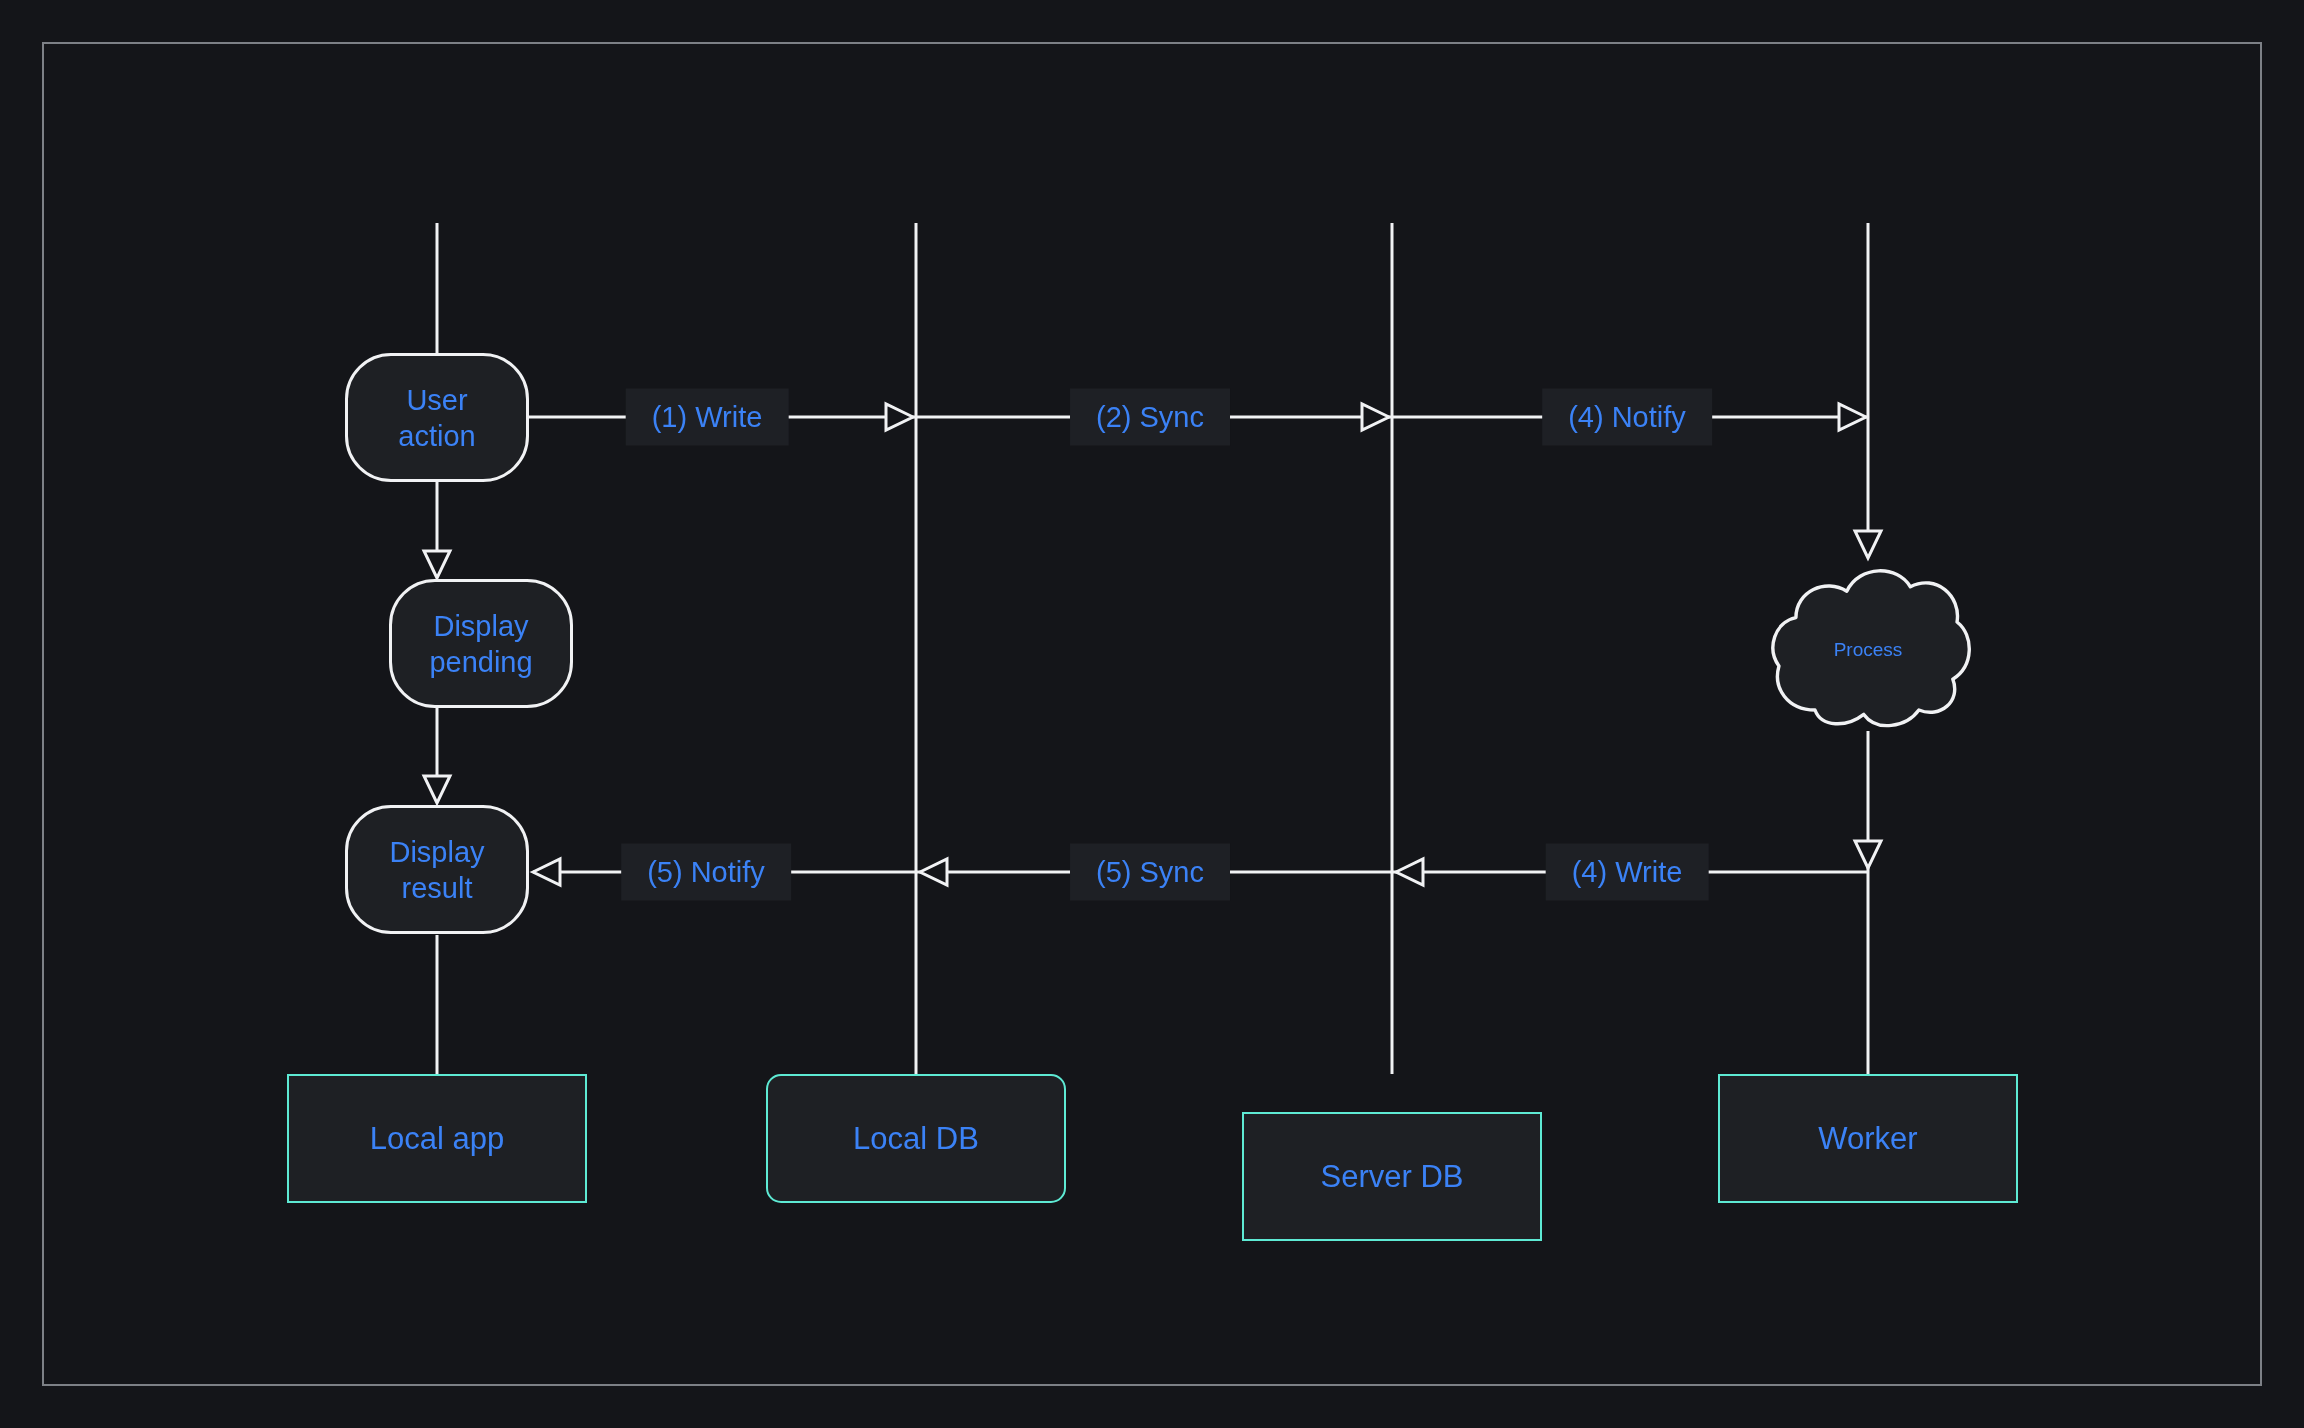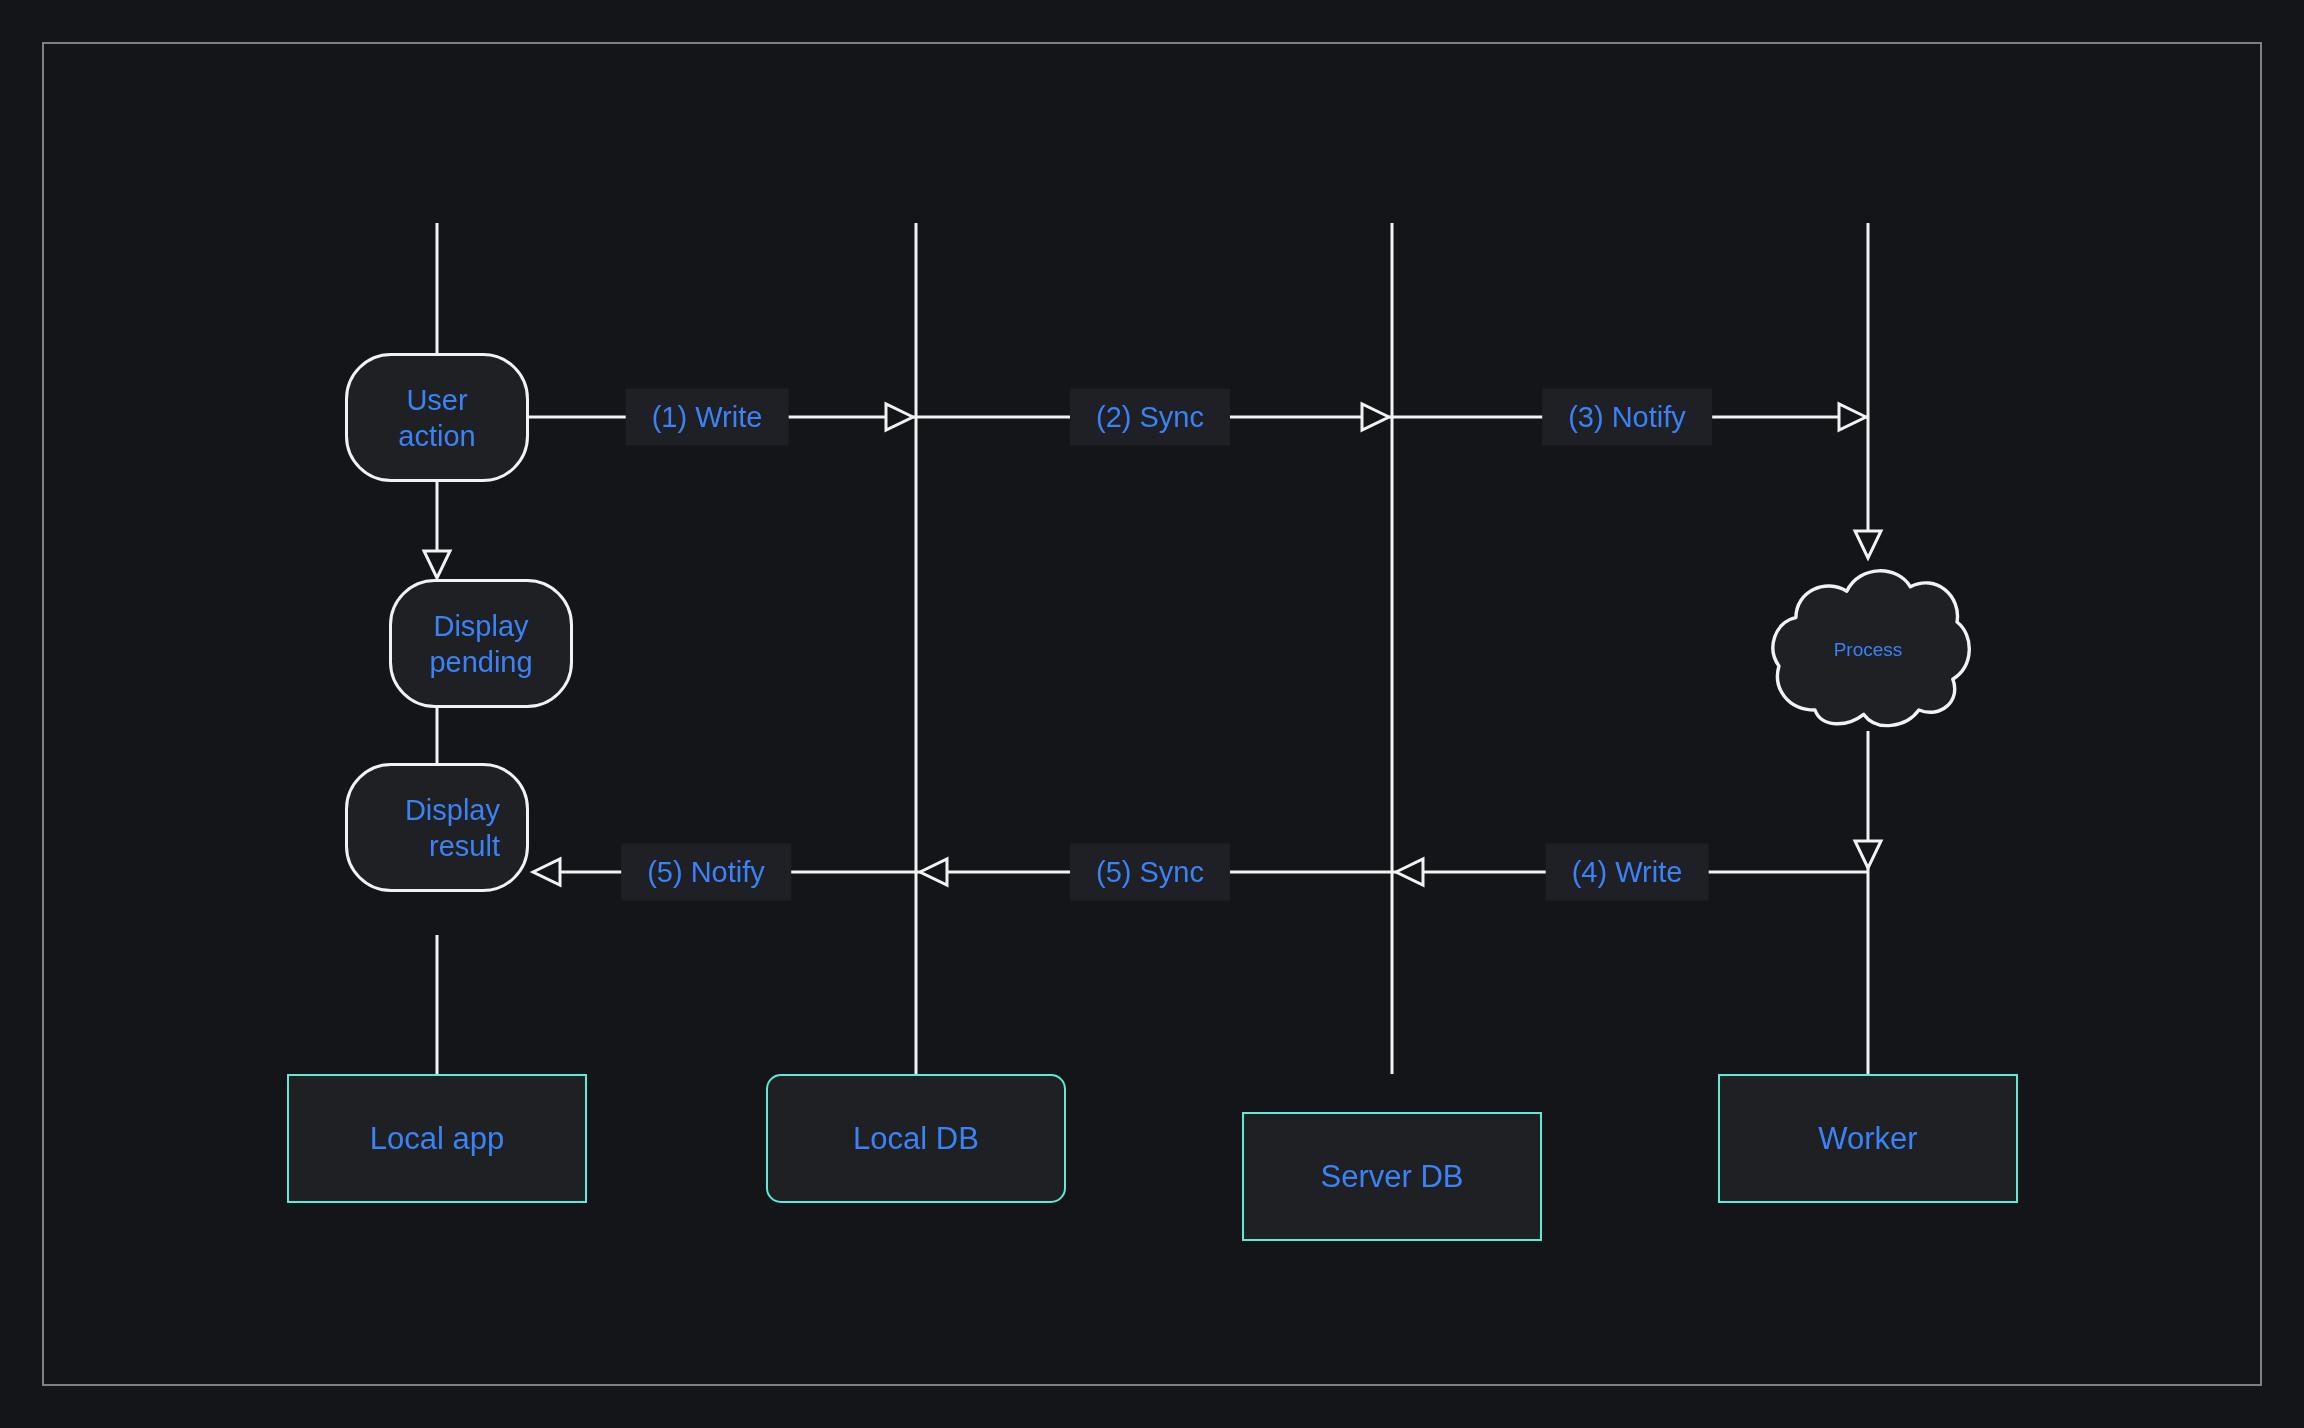--- a/index.html
+++ b/index.html
@@ -73,29 +73,29 @@
       <path fill="#1e2024" stroke="#f1f2f4" stroke-width="3.4" vector-effect="non-scaling-stroke" stroke-linejoin="round" d="M25 70 C12 70 5 60 8 50 C2 42 6 30 16 28 C16 16 30 10 40 16 C46 4 64 4 70 14 C82 8 94 18 92 30 C100 36 100 50 90 56 C94 66 84 74 74 70 C68 78 54 80 48 72 C40 78 28 78 25 70 Z"></path>
     </g>
   </svg>
 
   <div class="node" style="left:345px;top:353px;">
     <span class="lbl">User action</span>
   </div>
   <div class="node" style="left:345px;top:579px;margin-left:44px;">
     <span class="lbl">Display pending</span>
   </div>
-  <div class="node" style="left:345px;top:763px;text-align:right;">
+  <div class="node" style="left:345px;top:805px;">
     <span class="lbl">Display result</span>
   </div>
 
   <div class="process-label">Process</div>
 
   <div class="chip" style="left:707px;top:417px;">(1) Write</div>
   <div class="chip" style="left:1150px;top:417px;">(2) Sync</div>
-  <div class="chip" style="left:1627px;top:417px;">(3) Notify</div>
+  <div class="chip" style="left:1627px;top:417px;">(4) Notify</div>
   <div class="chip" style="left:1627px;top:872px;">(4) Write</div>
   <div class="chip" style="left:1150px;top:872px;">(5) Sync</div>
   <div class="chip" style="left:706px;top:872px;">(5) Notify</div>
 
   <div class="lane-box" style="left:287px;">
     <span>Local app</span>
   </div>
   <div class="lane-box" style="left:766px;border-radius:15px;">
     <span>Local DB</span>
   </div>

